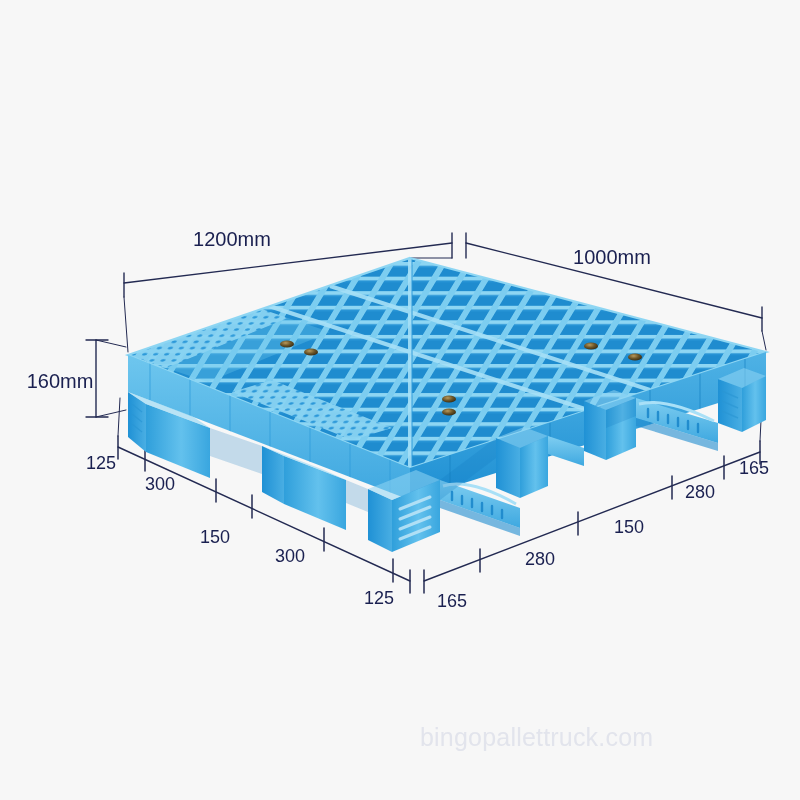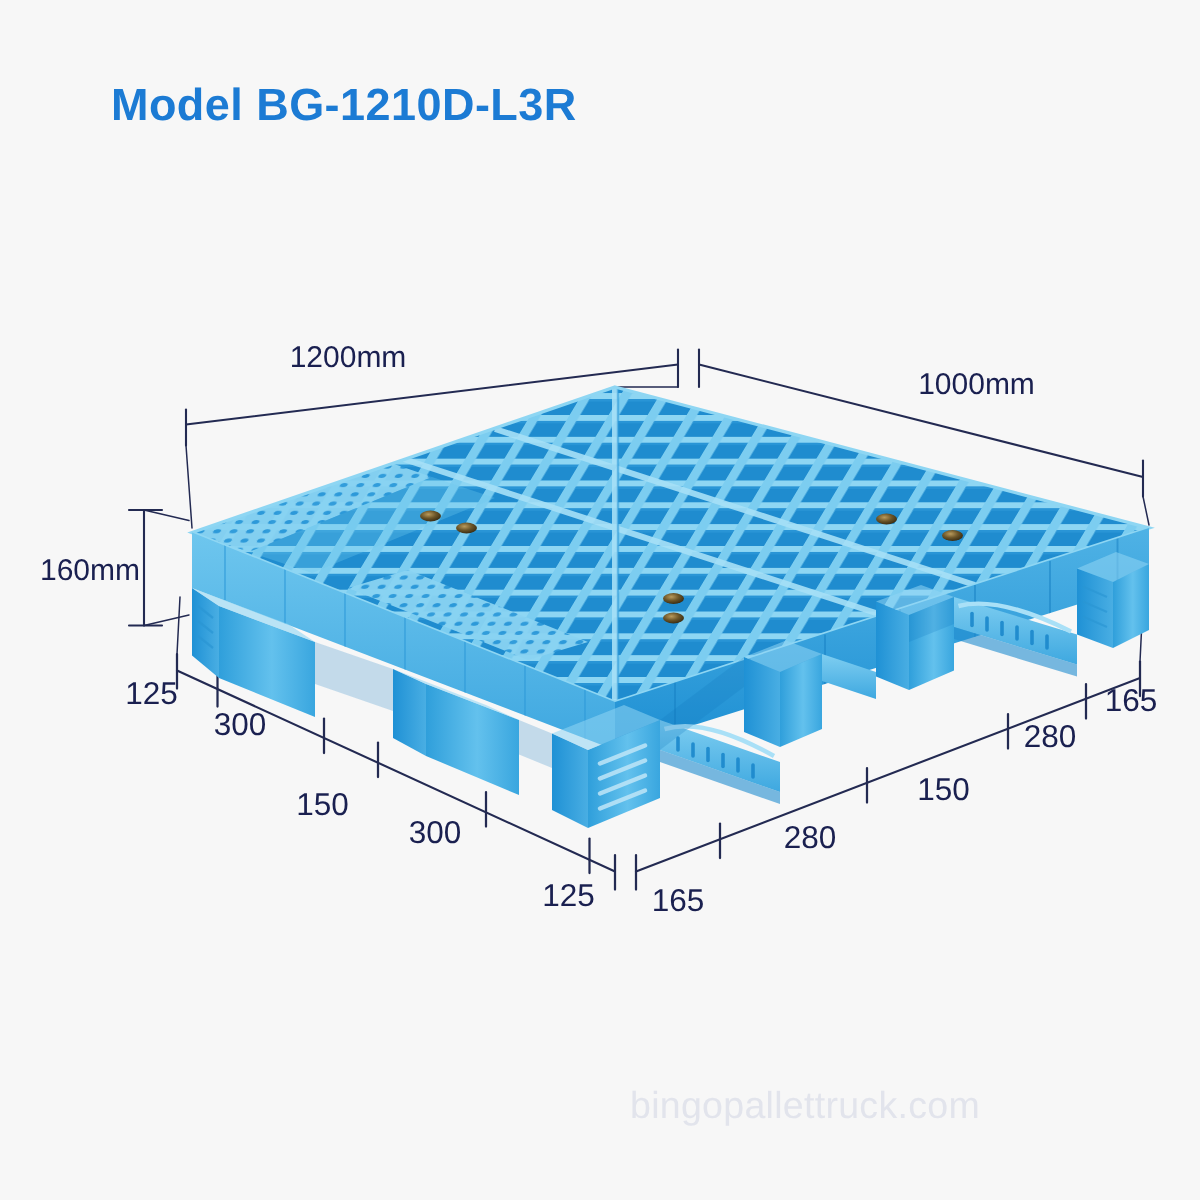--- a/index.html
+++ b/index.html
@@ -25,32 +25,31 @@
     left:420px; top:723px;
     font-size:25px;
     color:#e2e4ec;
     letter-spacing:0.2px;
     white-space:nowrap;
   }
   #art{position:absolute;left:0;top:0;width:800px;height:800px;}
   .dimlabel{
     position:absolute;
     color:#1a2050;
-    font-size:21px;
+    font-size:18px;
     white-space:nowrap;
     transform:translate(-50%,-50%);
   }
   .dimlabel.big{font-size:20px;}
 </style>
 </head>
 <body>
 
 <div id="stage">
 
-  <div id="title">Model BG-1210D-L3R</div>
 
   <svg id="art" viewBox="0 0 800 800">
     <defs>
       <linearGradient id="gTopDeck" x1="0" y1="0" x2="0.4" y2="1">
         <stop offset="0" stop-color="#8fd6f4"></stop>
         <stop offset="0.5" stop-color="#5dbdea"></stop>
         <stop offset="1" stop-color="#3aa6df"></stop>
       </linearGradient>
       <linearGradient id="gFrontFace" x1="0" y1="0" x2="0" y2="1">
         <stop offset="0" stop-color="#6ec6ee"></stop>
@@ -297,21 +296,21 @@
       <g fill="#0f76bd" opacity="0.22">
         <polygon points="210,428 262,446 262,474 210,456"></polygon>
         <polygon points="346,480 368,489 368,512 346,503"></polygon>
         <polygon points="440,480 496,438 496,458 440,500"></polygon>
         <polygon points="636,398 606,410 606,428 636,416"></polygon>
       </g>
     </g>
   </svg>
 
   <div class="dimlabel big" style="left:232px;top:239px">1200mm</div>
-  <div class="dimlabel big" style="left:651px;top:257px">1000mm</div>
+  <div class="dimlabel big" style="left:612px;top:257px">1000mm</div>
   <div class="dimlabel big" style="left:60px;top:381px">160mm</div>
 
   <div class="dimlabel" style="left:101px;top:463px">125</div>
   <div class="dimlabel" style="left:160px;top:484px">300</div>
   <div class="dimlabel" style="left:215px;top:537px">150</div>
   <div class="dimlabel" style="left:290px;top:556px">300</div>
   <div class="dimlabel" style="left:379px;top:598px">125</div>
 
   <div class="dimlabel" style="left:452px;top:601px">165</div>
   <div class="dimlabel" style="left:540px;top:559px">280</div>

